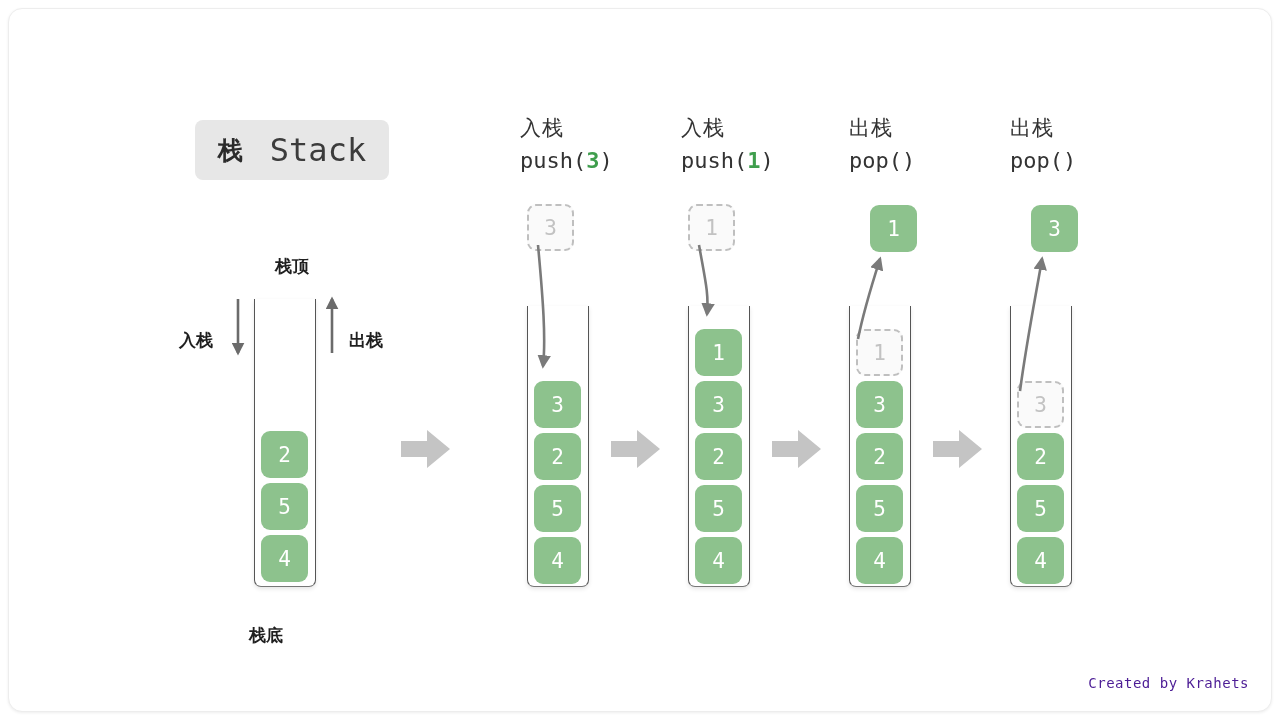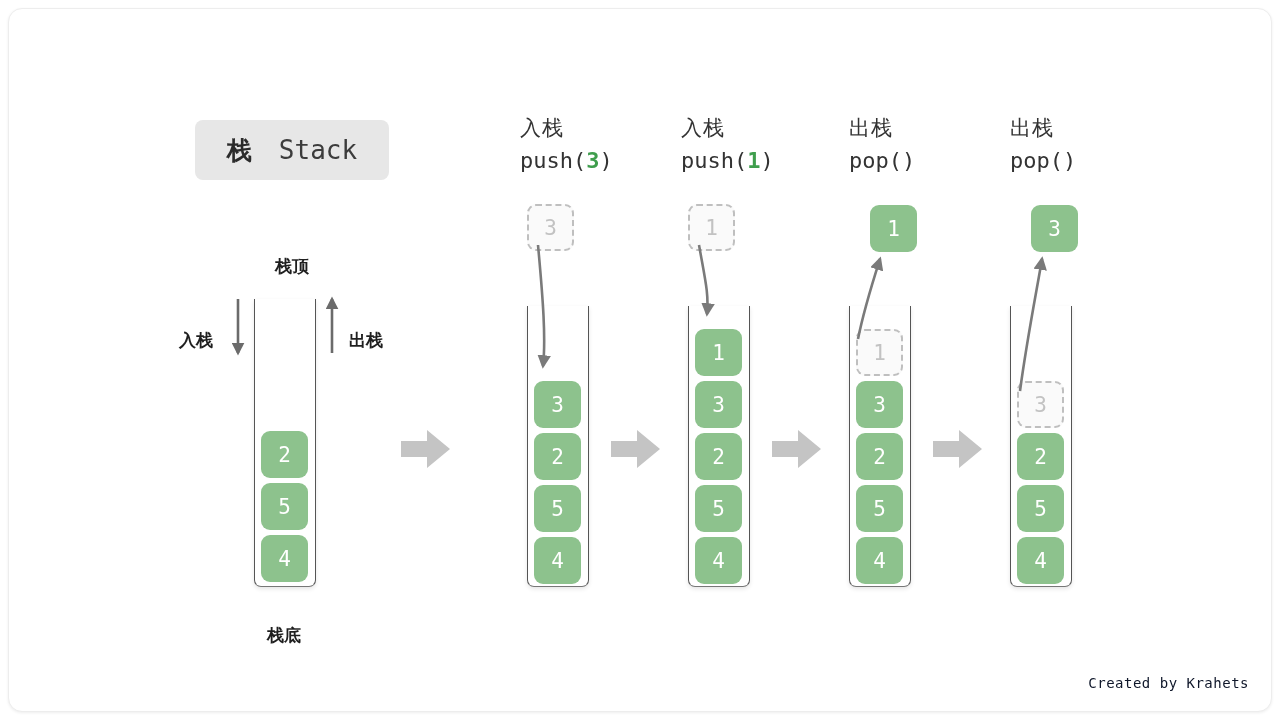--- a/index.html
+++ b/index.html
@@ -17,21 +17,21 @@
   .title-badge{
     position:absolute;left:186px;top:111px;width:194px;height:60px;
     background:#e7e7e7;border-radius:8px;
     display:flex;align-items:center;justify-content:center;
   }
   .title-badge .cn{
     font-size:25px;font-weight:bold;color:#2b2b2b;letter-spacing:1px;
   }
   .title-badge .en{
     font-family:"DejaVu Sans Mono","Liberation Mono",monospace;
-    font-size:26px;color:#3c3c3c;margin-left:26px;letter-spacing:0px;
+    font-size:32px;color:#3c3c3c;margin-left:26px;letter-spacing:0px;
   }
 
   
   .lbl-bold{
     position:absolute;font-size:17px;font-weight:bold;color:#1f1f1f;
     white-space:nowrap;
   }
 
   
   .col-head{position:absolute;white-space:nowrap;}
@@ -71,35 +71,35 @@
   }
 
   
   #overlay{position:absolute;left:0;top:0;width:1262px;height:702px;
            pointer-events:none;}
 
   
   .footer{
     position:absolute;right:22px;bottom:20px;
     font-family:"DejaVu Sans Mono","Liberation Mono",monospace;
-    font-size:14px;color:#0f172a;letter-spacing:.5px;
+    font-size:14px;color:#4c1d95;letter-spacing:.5px;
   }
 </style>
 </head>
 <body>
 
 <div id="card">
 
   <div class="title-badge">
     <span class="cn">栈</span>
     <span class="en">Stack</span>
   </div>
 
   <div class="lbl-bold" style="left:266px;top:246px;">栈顶</div>
-  <div class="lbl-bold" style="left:258px;top:615px;">栈底</div>
+  <div class="lbl-bold" style="left:240px;top:615px;">栈底</div>
   <div class="lbl-bold" style="left:170px;top:320px;">入栈</div>
   <div class="lbl-bold" style="left:340px;top:320px;">出栈</div>
 
   <div class="stack" style="left:245px;top:290px;height:288px;">
     <div class="box solid" style="left:6px;top:132px;">2</div>
     <div class="box solid" style="left:6px;top:184px;">5</div>
     <div class="box solid" style="left:6px;top:236px;">4</div>
   </div>
 
   <div class="col-head" style="left:511px;top:106px;">

